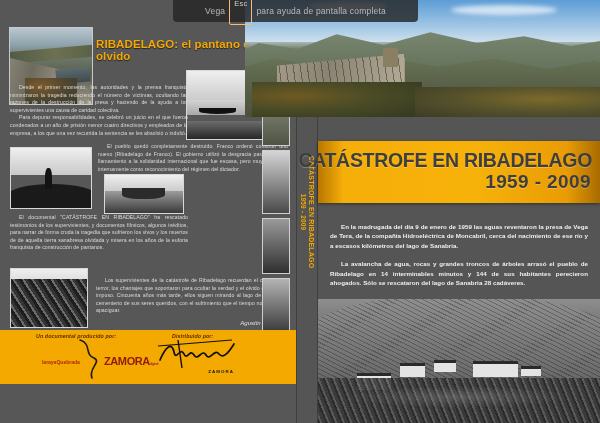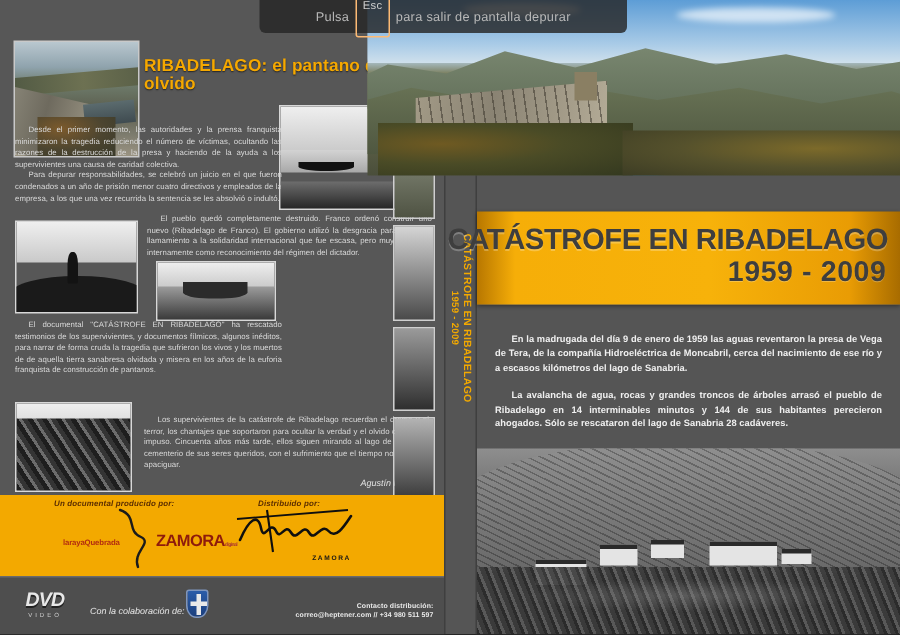--- a/index.html
+++ b/index.html
@@ -492,35 +492,20 @@
         <svg viewBox="0 0 82 34" width="82" height="34">
           <path d="M4 24 C 10 10, 16 6, 18 16 C 20 26, 24 10, 28 18 C 31 25, 34 12, 38 19
                    C 42 26, 46 12, 50 19 C 54 26, 58 12, 63 18 C 68 24, 74 14, 78 8" stroke="#0f0f0f" stroke-width="1.7" fill="none" stroke-linecap="round"></path>
           <path d="M2 10 L 76 4" stroke="#0f0f0f" stroke-width="1.2" fill="none"></path>
           <path d="M22 4 L 26 32" stroke="#0f0f0f" stroke-width="1.4" fill="none"></path>
         </svg>
         <div class="zam">ZAMORA</div>
       </div>
     </div>
 
-    <div id="footer">
-      <div id="dvd-logo">
-        <div class="dvd">DVD</div>
-        <div class="video">VIDEO</div>
-      </div>
-      <div id="collab-label">Con la colaboración de:</div>
-      <div id="shield">
-        <div class="cross-v"></div>
-        <div class="cross-h"></div>
-      </div>
-      <div id="contact">
-        <div class="lbl">Contacto distribución:</div>
-        <div class="val">correo@heptener.com // +34 980 511 597</div>
-      </div>
-    </div>
   </div>
 
   <div id="spine">
     <div id="spine-text">
       <span>CATÁSTROFE EN RIBADELAGO</span>
       <span class="l2">1959 - 2009</span>
     </div>
   </div>
 
   <div id="front-cover">
@@ -556,18 +541,18 @@
       <div class="house" style="left:29%;top:52%;width:9%;height:11%;"></div>
       <div class="house" style="left:41%;top:49%;width:8%;height:10%;"></div>
       <div class="house" style="left:55%;top:50%;width:16%;height:13%;"></div>
       <div class="house" style="left:72%;top:54%;width:7%;height:8%;"></div>
       <div class="rubble"></div>
       <div class="dust"></div>
     </div>
   </div>
 
   <div id="fs-hint">
-    <span>Pulsa</span>
+    <span>Vega</span>
     <span class="kbd">Esc</span>
-    <span>para salir de pantalla depurar</span>
+    <span>para ayuda de pantalla completa</span>
   </div>
 
 </div>
 
 </body></html>

